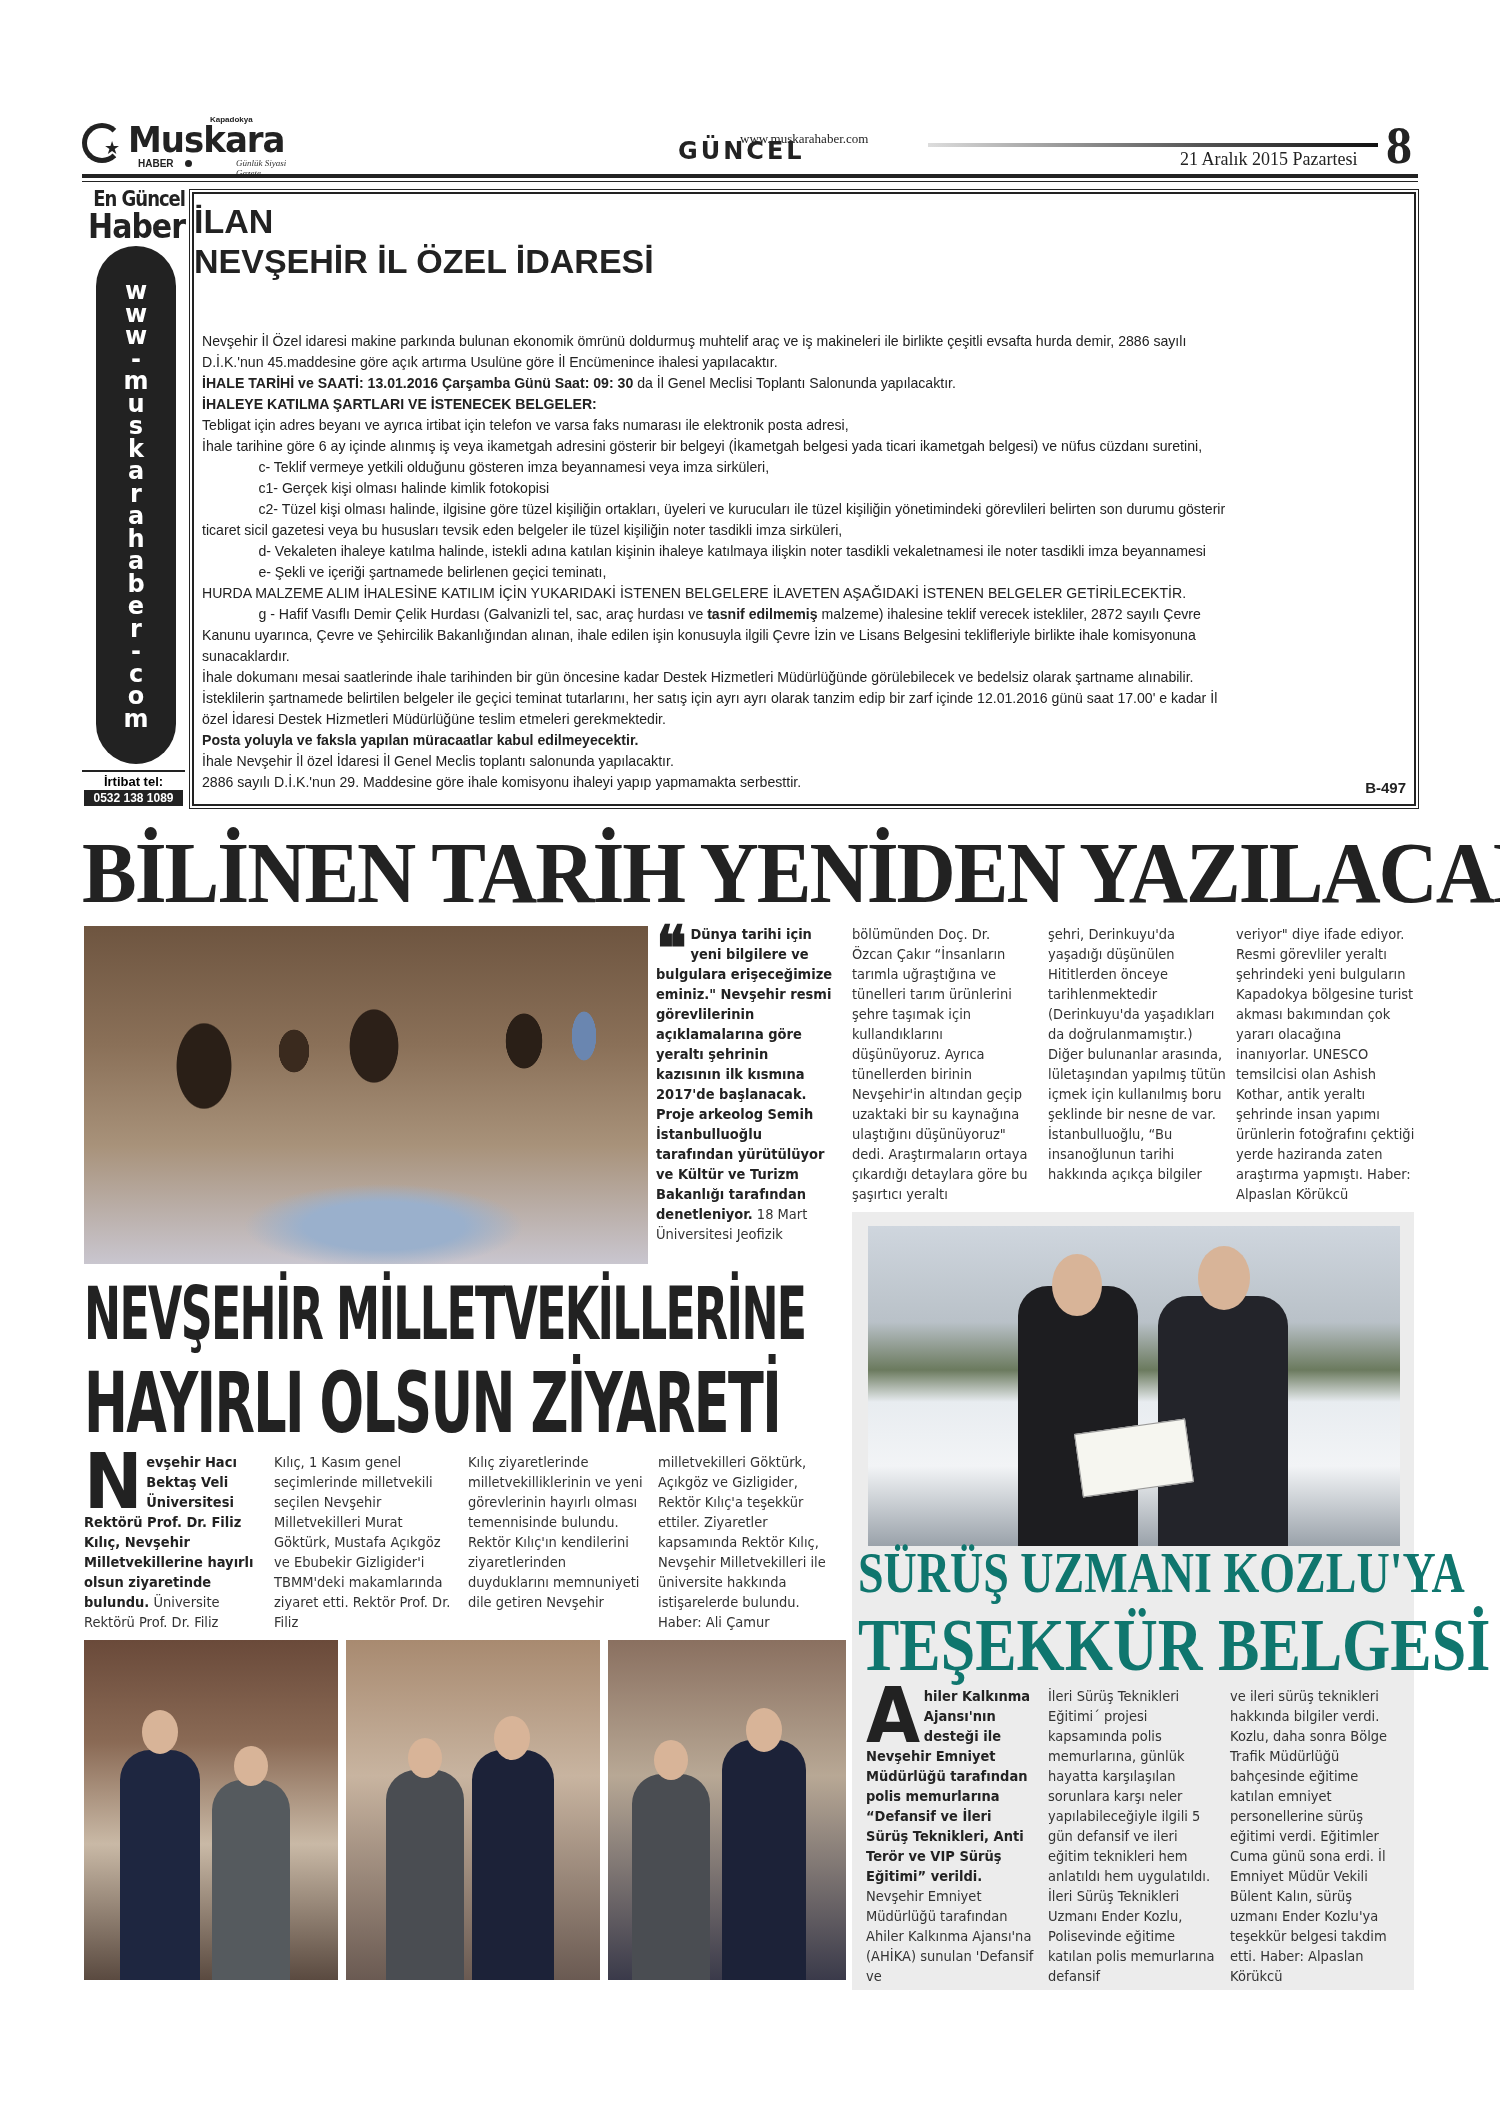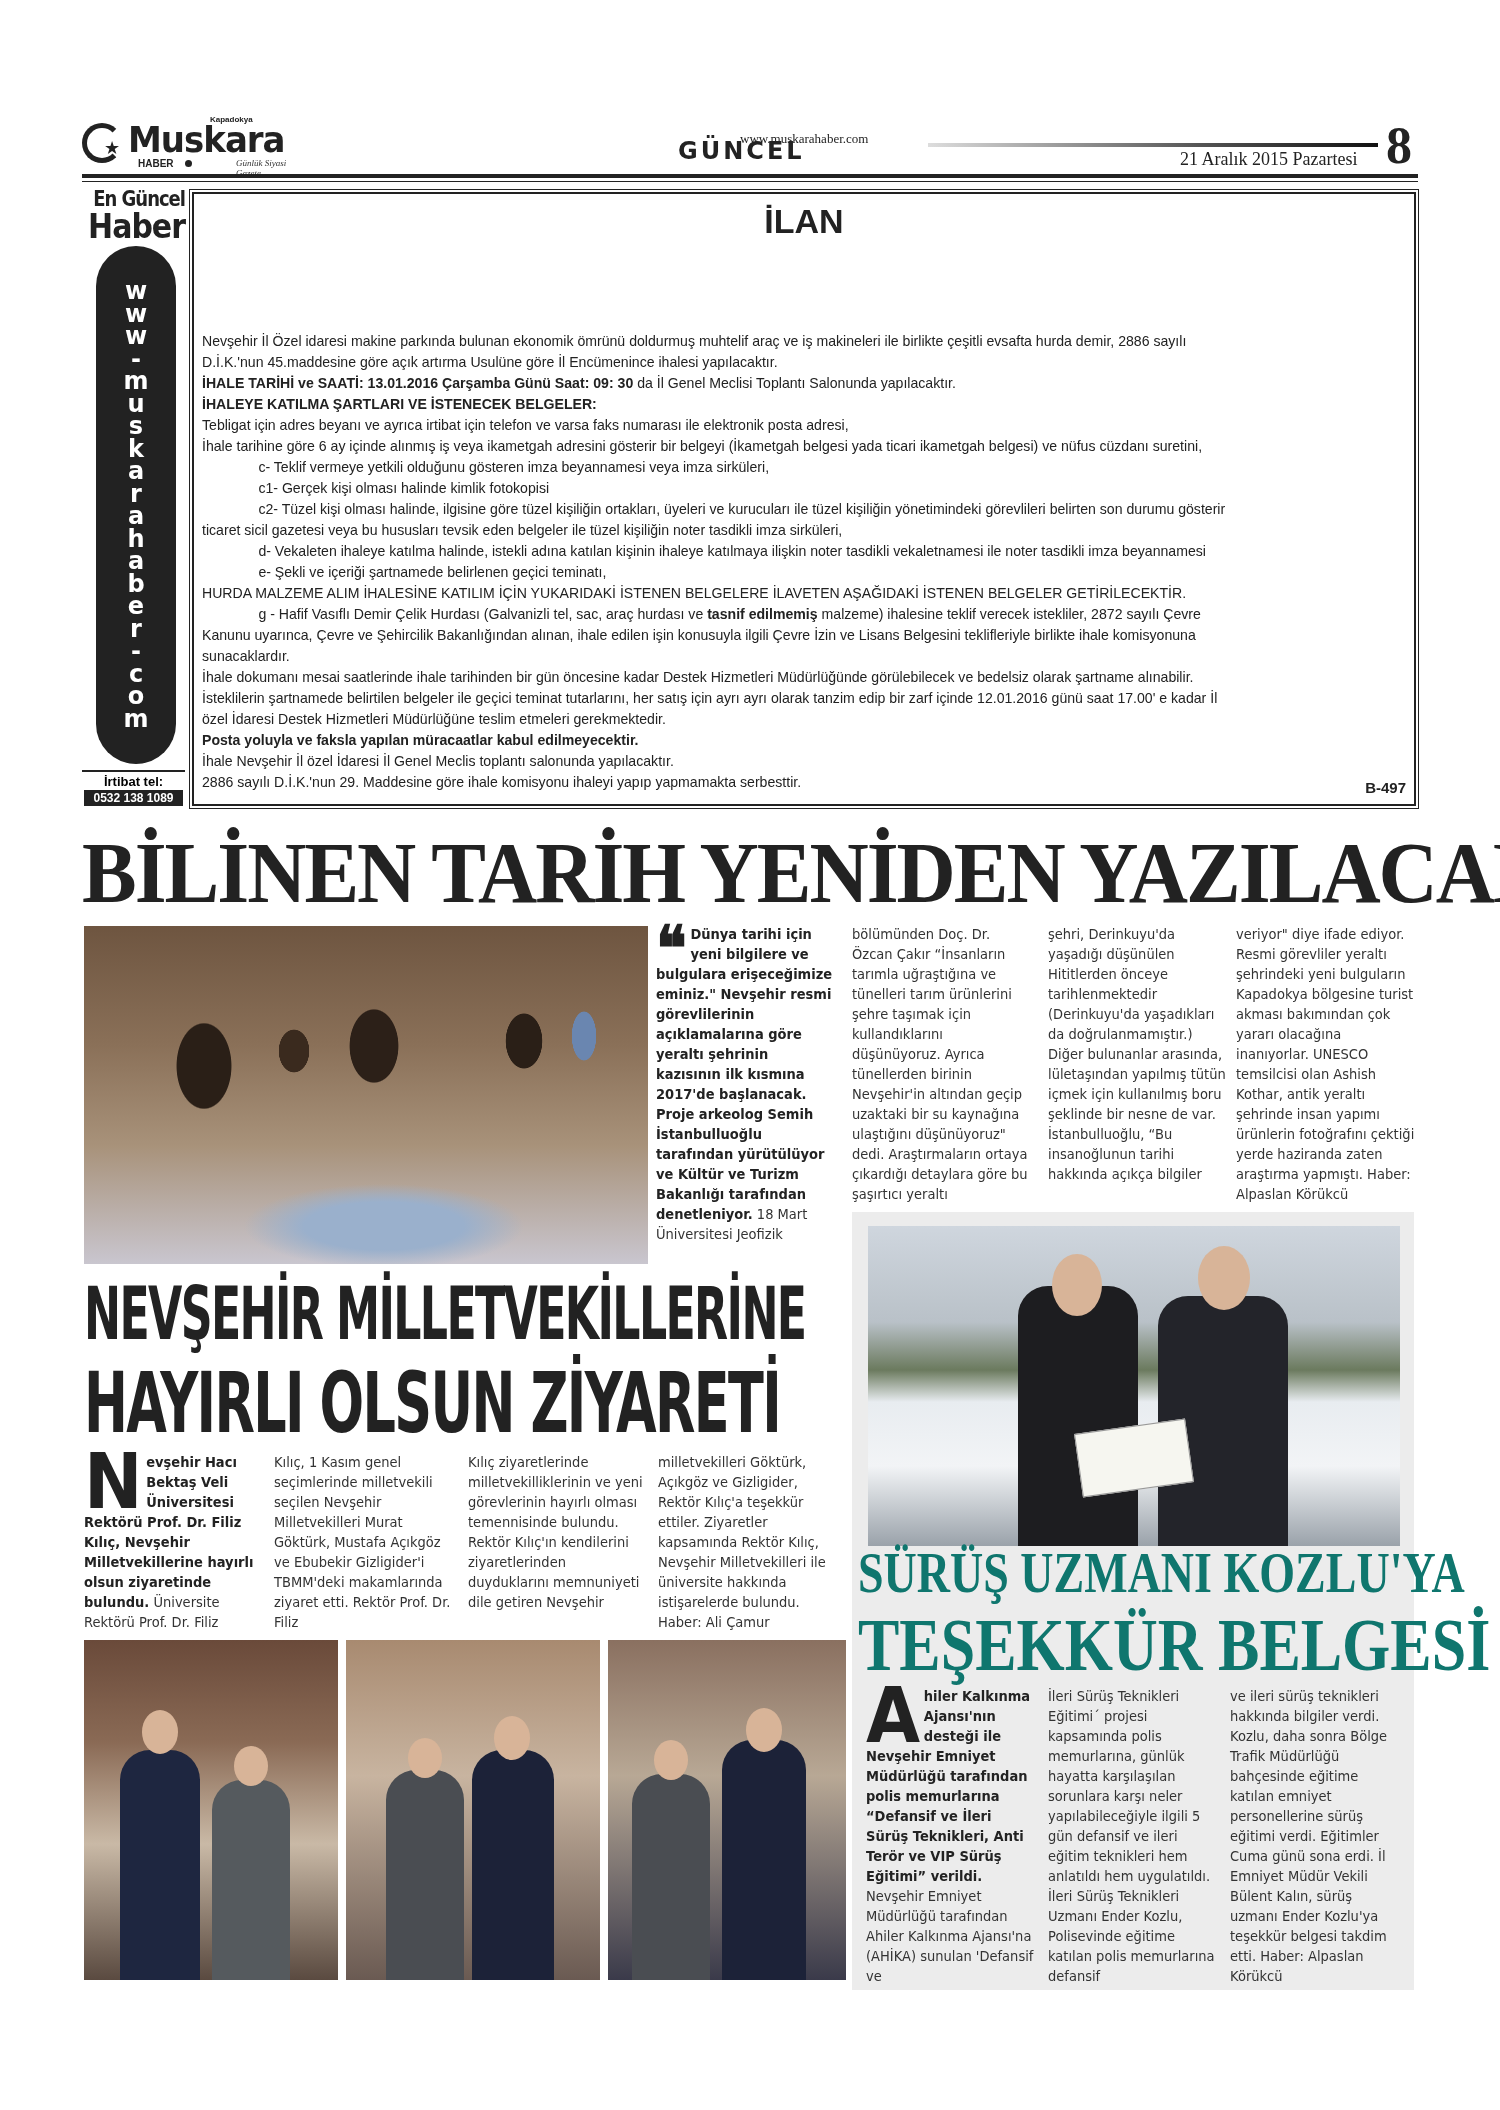--- a/index.html
+++ b/index.html
@@ -25,21 +25,21 @@
   .side-top{left:82px;top:190px;width:103px;text-align:right;font-family:"DejaVu Sans",sans-serif;font-weight:bold;color:#222;line-height:1;}
   .side-top .l1{font-size:18px;letter-spacing:-1px;transform:scaleY(1.2);display:block;}
   .side-top .l2{font-size:30px;letter-spacing:-1px;transform:scaleY(1.1);display:block;margin-top:4px;}
   .side-pill{left:96px;top:246px;width:80px;height:518px;background:#222;border-radius:40px;color:#fff;display:flex;flex-direction:column;align-items:center;justify-content:center;}
   .side-pill span{font-family:"DejaVu Sans",sans-serif;font-weight:bold;font-size:24px;line-height:22.5px;}
   .side-rule{left:82px;top:770px;width:103px;height:2px;background:#222;}
   .side-irtibat{left:82px;top:774px;width:103px;text-align:center;font-weight:bold;font-size:13px;color:#000000;}
   .side-phone{left:84px;top:790px;width:99px;height:16px;background:#222;color:#fff;font-weight:bold;font-size:12px;text-align:center;line-height:16px;}
   
   .ilan{left:192px;top:192px;width:1224px;height:614px;border:2px solid #222;outline:1px solid #222;outline-offset:2px;box-sizing:border-box;}
-  .ilan-title{left:0;width:100%;text-align:center;font-weight:bold;color:#222;}
+  .ilan-title{left:0;width:100%;text-align:left;font-weight:bold;color:#222;}
   .ilan-t1{top:8px;font-size:34px;}
   .ilan-t2{top:48px;font-size:34px;}
   .ilan-t3{top:88px;font-size:34px;}
   .ilan-body{left:8px;top:136px;width:1200px;font-family:"Liberation Sans",sans-serif;font-size:15px;line-height:21px;color:#222;transform:scaleX(0.94);transform-origin:left top;}
   .ilan-body p{margin:0;white-space:nowrap;}
   .ilan-body .ind{padding-left:60px;}
   .ilan-body b{font-weight:bold;}
   .ilan-code{right:8px;bottom:8px;font-size:15px;color:#222;font-weight:bold;}
   
   .hl1{left:82px;top:826px;width:1336px;text-align:center;font-family:"Liberation Serif",serif;font-weight:bold;font-size:82px;line-height:96px;color:#222;letter-spacing:-2px;transform:scaleY(1.05);white-space:nowrap;}
@@ -120,20 +120,21 @@
     <span>c</span>
     <span>o</span>
     <span>m</span>
   </div>
 <div class="abs side-rule"></div>
 <div class="abs side-irtibat">İrtibat tel:</div>
 <div class="abs side-phone">0532 138 1089</div>
 
 <div class="abs ilan">
   <div class="abs ilan-title ilan-t1">İLAN</div>
+  <div class="abs ilan-title ilan-t2">NEVŞEHİR İL ÖZEL İDARESİ</div>
   <div class="abs ilan-body" id="ilan-body">
       <p>Nevşehir İl Özel idaresi makine parkında bulunan ekonomik ömrünü doldurmuş muhtelif araç ve iş makineleri ile birlikte çeşitli evsafta hurda demir, 2886 sayılı</p>
       <p>D.İ.K.'nun 45.maddesine göre açık artırma Usulüne göre İl Encümenince ihalesi yapılacaktır.</p>
       <p><b>İHALE TARİHİ ve SAATİ: 13.01.2016 Çarşamba Günü Saat: 09: 30</b> da İl Genel Meclisi Toplantı Salonunda yapılacaktır.</p>
       <p><b>İHALEYE KATILMA ŞARTLARI VE İSTENECEK BELGELER:</b></p>
       <p>Tebligat için adres beyanı ve ayrıca irtibat için telefon ve varsa faks numarası ile elektronik posta adresi,</p>
       <p>İhale tarihine göre 6 ay içinde alınmış iş veya ikametgah adresini gösterir bir belgeyi (İkametgah belgesi yada ticari ikametgah belgesi) ve nüfus cüzdanı suretini,</p>
       <p class="ind">c- Teklif vermeye yetkili olduğunu gösteren imza beyannamesi veya imza sirküleri,</p>
       <p class="ind">c1- Gerçek kişi olması halinde kimlik fotokopisi</p>
       <p class="ind">c2- Tüzel kişi olması halinde, ilgisine göre tüzel kişiliğin ortakları, üyeleri ve kurucuları ile tüzel kişiliğin yönetimindeki görevlileri belirten son durumu gösterir</p>

